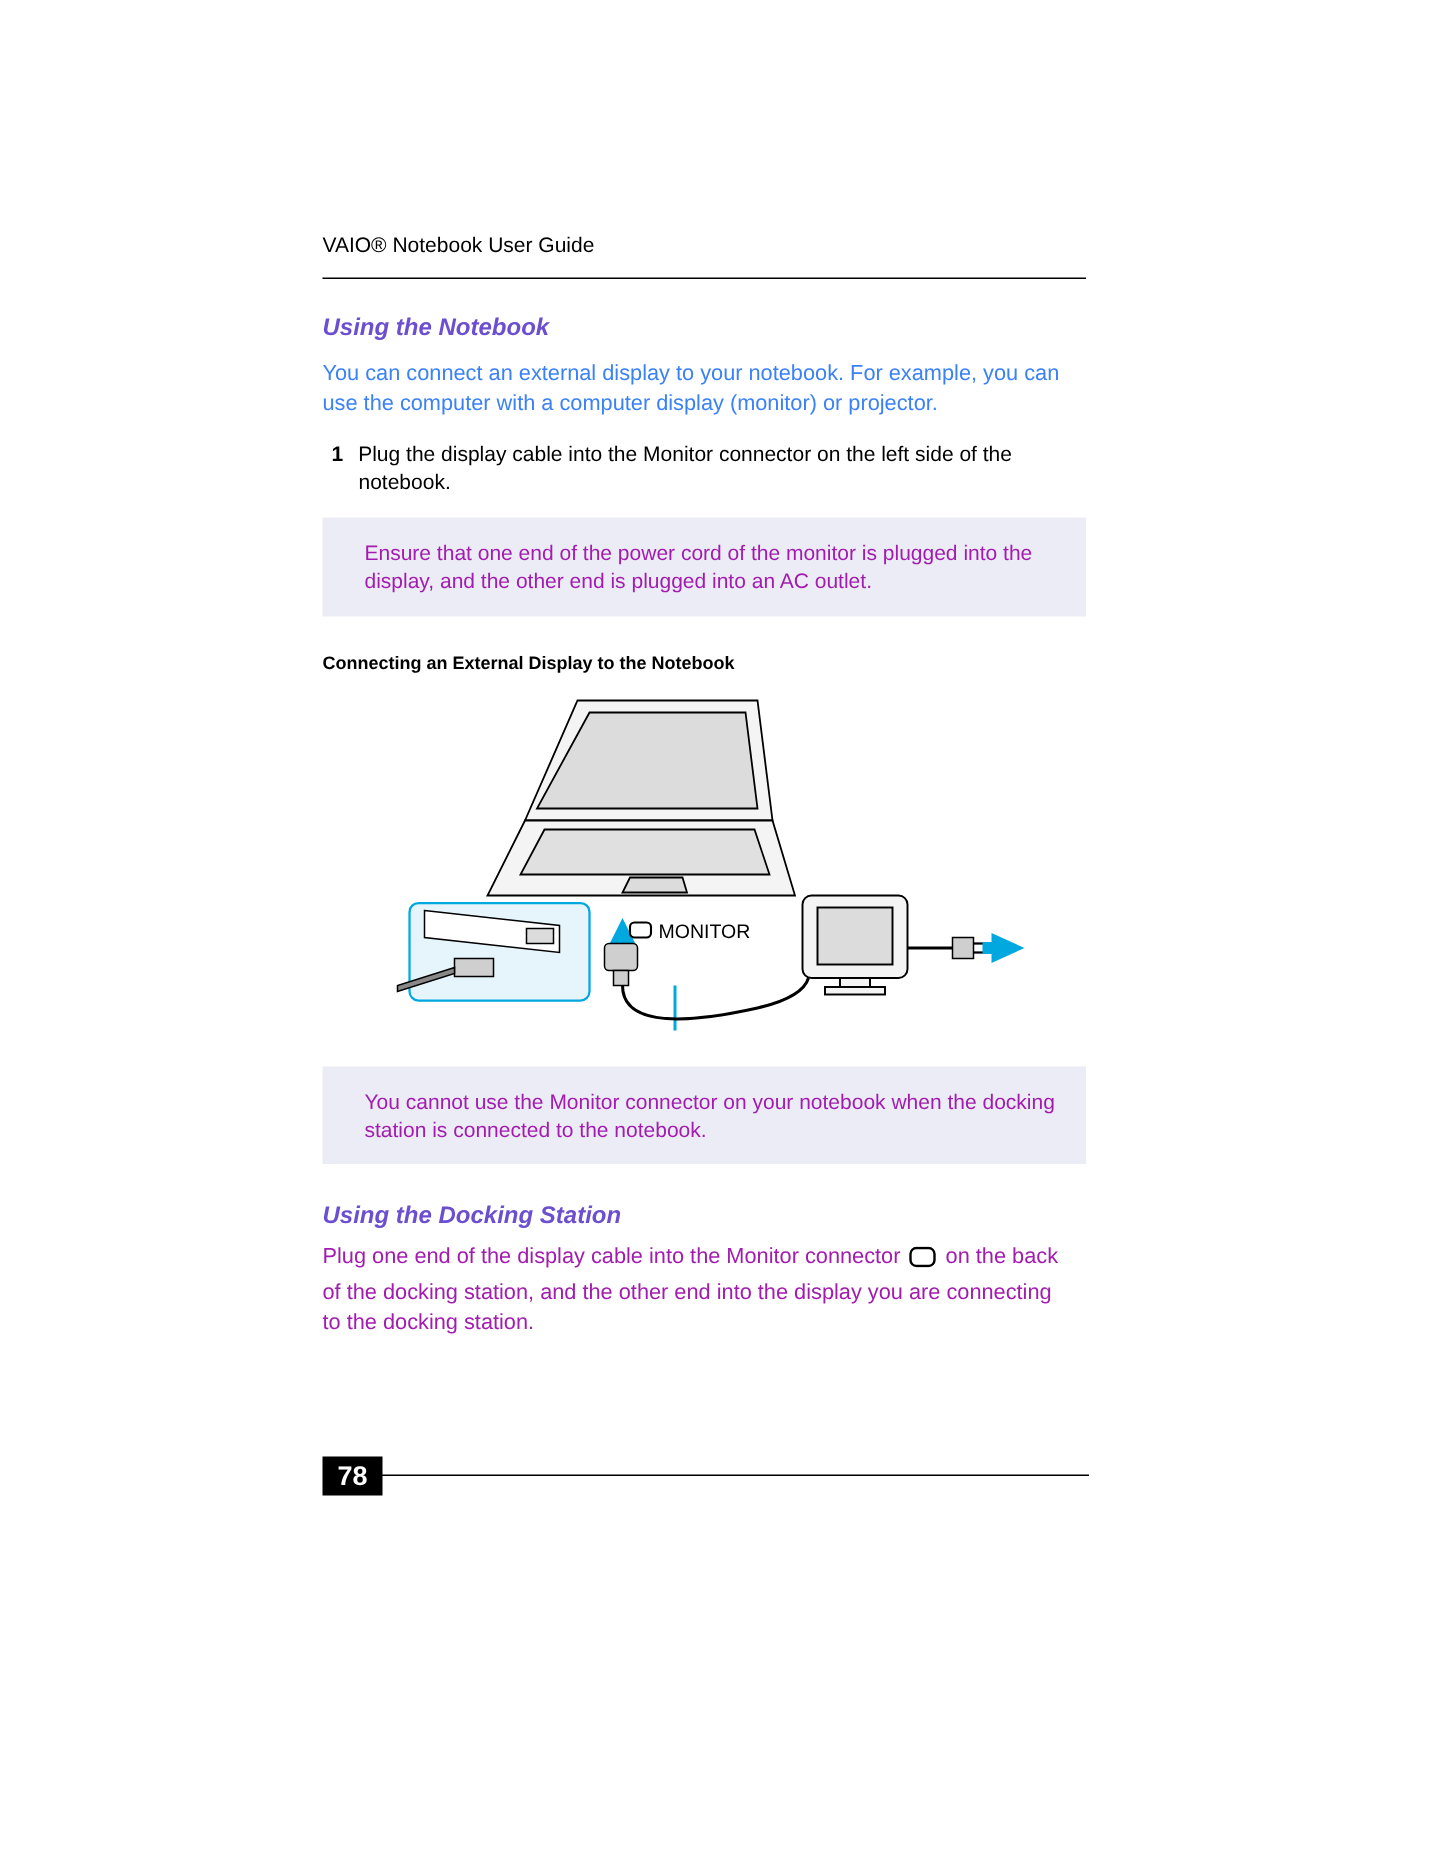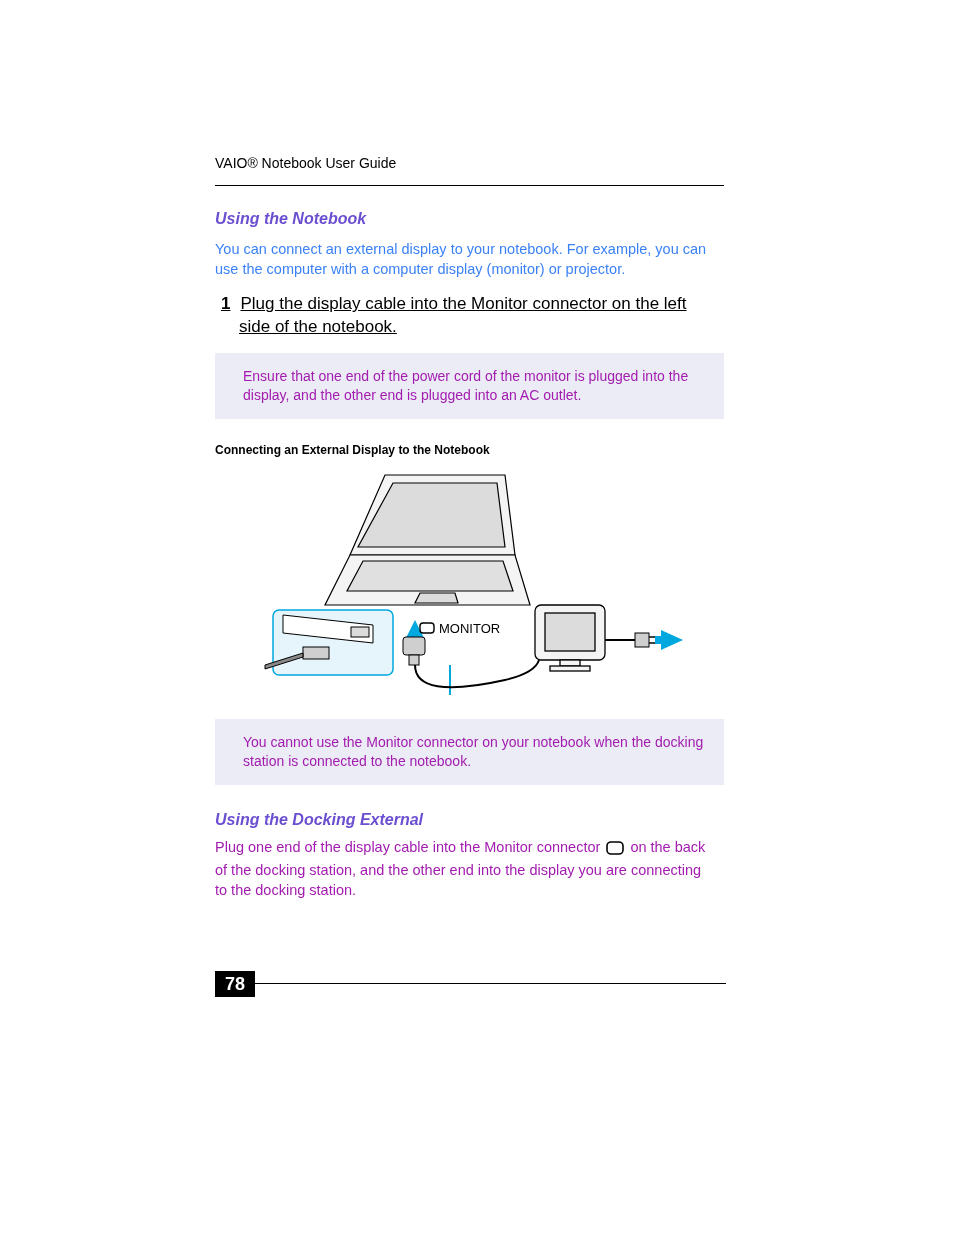--- a/index.html
+++ b/index.html
@@ -3,21 +3,21 @@
 <meta charset="utf-8">
 <style>
   html,body{margin:0;padding:0;background:#fff;font-family:Arial,Helvetica,sans-serif;color:#000;}
   .page{width:954px;height:1197px;position:relative;margin:0 auto;background:#fff;}
   .header-area{position:absolute;left:215px;right:230px;top:155px;}
   .running-head{font-size:14px;color:#000;margin-bottom:14px;}
   .hr-top{border:none;border-top:1.2px solid #000;margin:0;}
   .body-area{position:absolute;left:215px;right:230px;top:210px;}
   .section-heading{font-style:italic;font-weight:bold;color:#6b4fd0;font-size:16px;}
   .intro-para{font-size:14.5px;line-height:1.35;color:#3b82f6;margin-top:12px;width:495px;}
-  .list-line{font-size:17px;line-height:1.35;color:#000;margin-top:14px;margin-left:24px;width:475px;text-indent:-18px;text-decoration:underline;}
+  .list-line{font-size:14px;line-height:1.35;color:#000;margin-top:14px;margin-left:24px;width:475px;text-indent:-18px;}
   .list-line .num{font-weight:bold;margin-right:10px;}
   .note-box{background:#ececf6;padding:14px 18px 14px 28px;margin-top:14px;font-size:14px;line-height:1.35;color:#a21caf;}
   .figure-title{font-size:12px;font-weight:bold;margin-top:24px;}
   .figure-wrap{margin-top:8px;text-align:center;}
   .figure-wrap svg{display:block;margin:0 auto;}
   .section2{margin-top:26px;}
   .docking-para{font-size:14.5px;line-height:1.4;color:#a21caf;margin-top:8px;width:500px;}
   .docking-para .inline-icon{display:inline-block;vertical-align:-3px;margin:0 2px;}
   .footer{position:absolute;left:215px;bottom:200px;width:510px;}
   .footer .pagebox{background:#000;color:#fff;font-weight:bold;font-size:18px;padding:4px 10px 4px 10px;display:inline-block;height:18px;line-height:18px;}
@@ -108,21 +108,21 @@
           <line x1="394" y1="178" x2="402" y2="178" stroke="#000" stroke-width="1.5"></line>
         </g>
 
         <polygon points="406,165 428,175 406,185 406,179 400,179 400,171 406,171" fill="#00a8e0"></polygon>
       </svg>
     </div>
 
     <div class="note-box">You cannot use the Monitor connector on your notebook when the docking station is connected to the notebook.</div>
 
     <div class="section2">
-      <div class="section-heading">Using the Docking External</div>
+      <div class="section-heading">Using the Docking Station</div>
 
       <div class="docking-para">
         <span>Plug one end of the display cable into the Monitor connector </span>
         <span class="inline-icon">
           <svg width="18" height="14" viewBox="0 0 18 14">
             <rect x="1" y="1" width="16" height="12" rx="4" fill="none" stroke="#000" stroke-width="1.6"></rect>
           </svg>
         </span>
         <span> on the back of the docking station, and the other end into the display you are connecting to the docking station.</span>
       </div>

